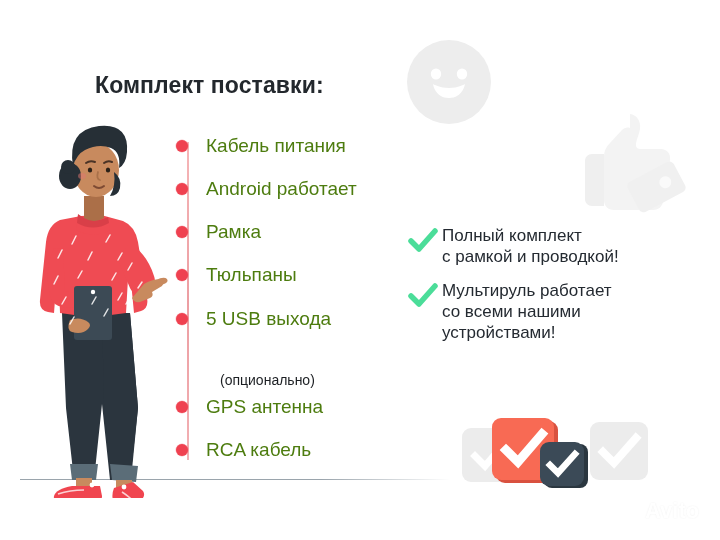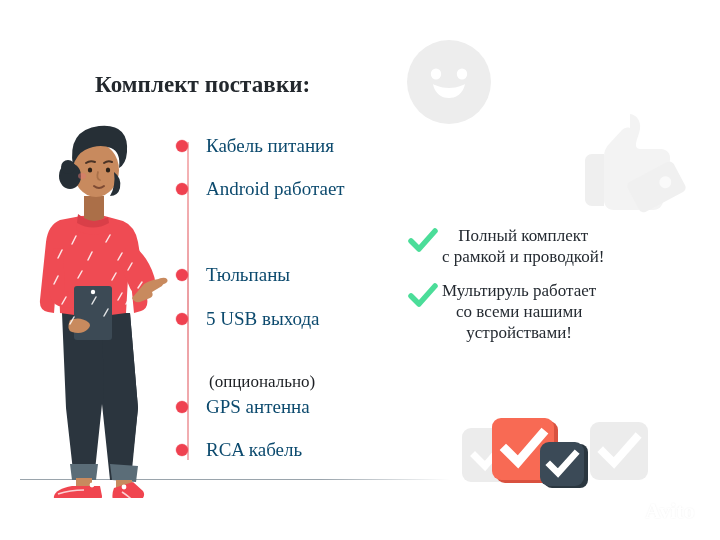--- a/index.html
+++ b/index.html
@@ -2,21 +2,21 @@
 <html><head>
 <meta charset="utf-8">
 <style>
   html,body{margin:0;padding:0;}
   body{
     width:720px;height:540px;
     background:#ffffff;
     font-family:"Liberation Sans","DejaVu Sans",sans-serif;
     overflow:hidden;
   }
-  #stage{position:relative;width:720px;height:540px;overflow:hidden;background:#fff;font-family:Liberation Serif, serif;}
+  #stage{position:relative;width:720px;height:540px;overflow:hidden;background:#fff;}
 
   
   .smiley{position:absolute;left:405px;top:38px;width:88px;height:88px;}
   .thumb{position:absolute;left:578px;top:108px;width:116px;height:116px;}
 
   
   .ground{
     position:absolute;left:20px;top:479px;width:430px;height:1px;
     background:linear-gradient(90deg,#9aa4ac 0%,#9aa4ac 70%,rgba(154,164,172,0) 100%);
   }
@@ -35,29 +35,29 @@
     background:linear-gradient(180deg,#f4a9ab 0%,#e98d92 50%,#f0a2a6 100%);
     opacity:.85;
   }
   .tl-item{position:absolute;left:0;display:flex;align-items:center;}
   .dot{
     width:12px;height:12px;border-radius:50%;
     background:#ef4150;flex:0 0 auto;margin-right:18px;
     box-shadow:0 0 0 .5px rgba(239,65,80,.35);
   }
   .tl-text{
-    font-size:19px;color:#0c4a6e;white-space:nowrap;line-height:1.1;
+    font-size:19px;color:#4d7c0f;white-space:nowrap;line-height:1.1;
   }
   .tl-sub{
-    position:absolute;left:33px;font-size:17px;color:#1c1f23;white-space:nowrap;
+    position:absolute;left:44px;font-size:14px;color:#1c1f23;white-space:nowrap;
   }
 
   
   .benefits{position:absolute;left:408px;top:226px;width:300px;}
-  .benefit{display:flex;align-items:flex-start;margin-bottom:14px;text-align:center;}
+  .benefit{display:flex;align-items:flex-start;margin-bottom:14px;}
   .check{flex:0 0 auto;width:30px;height:26px;margin-right:4px;margin-top:2px;}
   .benefit-text{
     font-size:17px;color:#242a31;line-height:1.22;font-weight:500;
     white-space:pre-line;
   }
 
   
   .cbgroup{position:absolute;left:462px;top:418px;width:180px;height:68px;}
   .cb{position:absolute;border-radius:9px;}
   .cb svg{position:absolute;inset:0;width:100%;height:100%;}
@@ -194,20 +194,24 @@
     <div class="tl-item" style="top:4px">
       <span class="dot"></span>
       <span class="tl-text">Кабель питания</span>
     </div>
 
     <div class="tl-item" style="top:47px">
       <span class="dot"></span>
       <span class="tl-text">Android работает</span>
     </div>
 
+    <div class="tl-item" style="top:90px">
+      <span class="dot"></span>
+      <span class="tl-text">Рамка</span>
+    </div>
 
     <div class="tl-item" style="top:133px">
       <span class="dot"></span>
       <span class="tl-text">Тюльпаны</span>
     </div>
 
     <div class="tl-item" style="top:177px">
       <span class="dot"></span>
       <span class="tl-text">5 USB выхода</span>
     </div>

